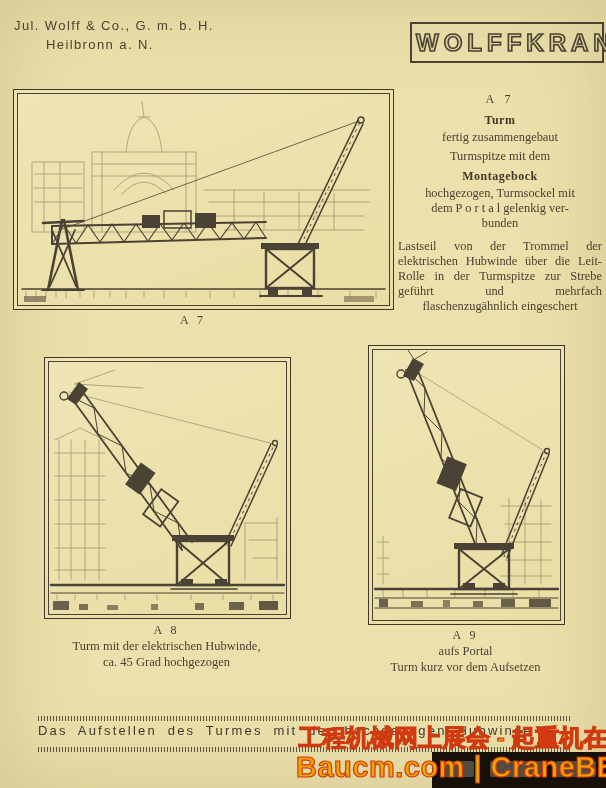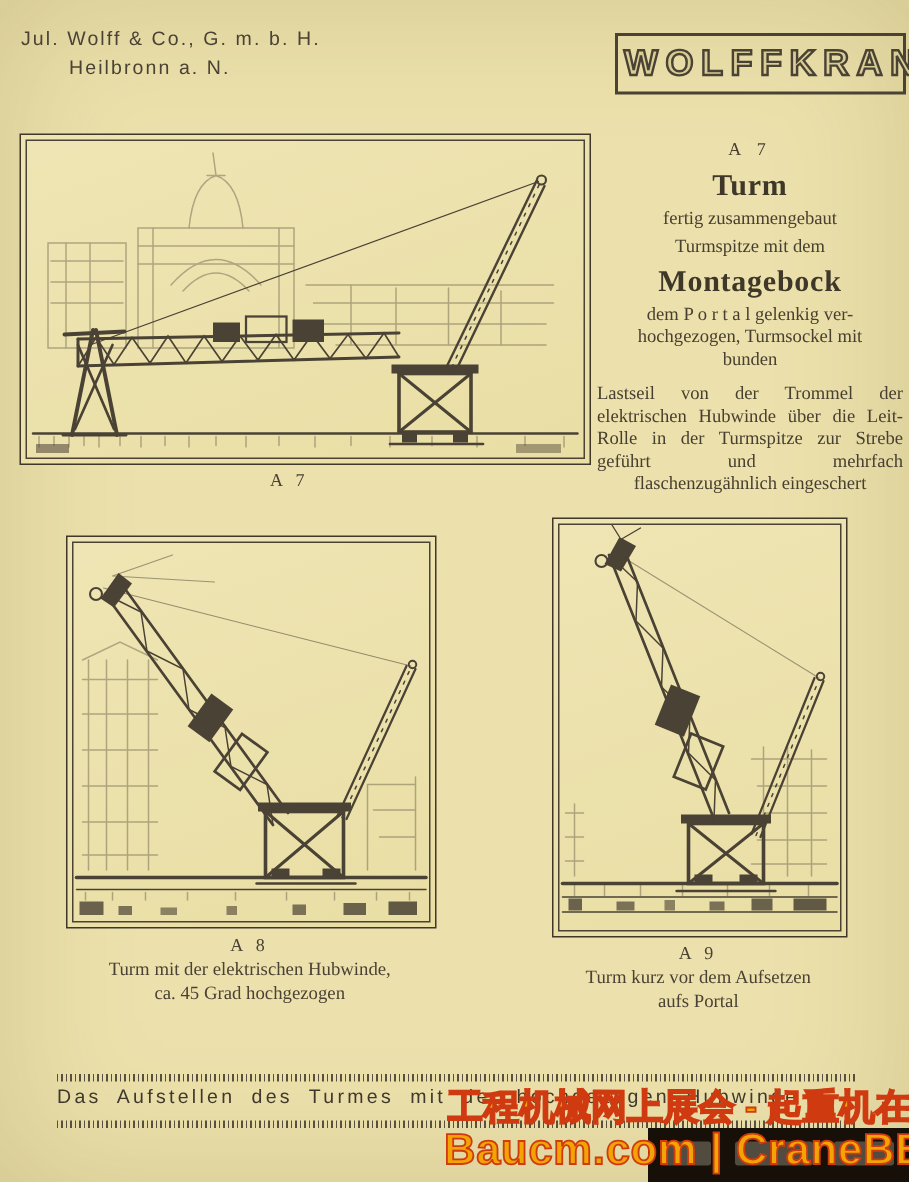--- a/index.html
+++ b/index.html
@@ -29,21 +29,21 @@
   .ink{stroke:#4a4234;fill:none;stroke-linecap:round;}
   .fillink{fill:#4a4234;stroke:none;}
   .faint{opacity:.38;}
 
   .figlabel{position:absolute;font-size:12px;letter-spacing:3px;color:#4a4234;text-align:center;}
   .figcap{position:absolute;font-size:12.5px;color:#4a4234;text-align:center;line-height:16px;}
 
   
   .desc{position:absolute;left:398px;top:92px;width:204px;text-align:center;color:#473f30;}
   .desc .ref{font-size:12px;letter-spacing:4px;margin-bottom:6px;}
-  .desc h3{font-size:20px;font-weight:bold;margin:5px 0 2px 0;letter-spacing:.5px;color:#3f3829;}
+  .desc h3{font-size:12px;font-weight:bold;margin:5px 0 2px 0;letter-spacing:.5px;color:#3f3829;}
   .desc .bl{font-size:12.4px;line-height:15px;}
   .desc .para{font-size:12.4px;line-height:15px;margin-top:8px;text-align:justify;text-align-last:center;}
 
   
   .hatch{position:absolute;left:38px;width:532px;height:5px;
     background:repeating-linear-gradient(90deg,#57503e 0,#57503e 1px,rgba(0,0,0,0) 1px,rgba(0,0,0,0) 3px);}
   .footline{position:absolute;left:38px;top:723px;width:532px;overflow:hidden;white-space:nowrap;
     font-size:13px;letter-spacing:2.2px;word-spacing:5px;color:#3f382c;}
 
   
@@ -134,22 +134,22 @@
     </svg>
   </div>
   <div class="figlabel" style="left:13px;top:313px;width:360px;">A 7</div>
 
   <div class="desc">
     <div class="ref">A 7</div>
     <h3>Turm</h3>
     <div class="bl">fertig zusammengebaut</div>
     <div class="bl" style="margin-top:4px;">Turmspitze mit dem</div>
     <h3>Montagebock</h3>
+    <div class="bl">hochgezogen, Turmsockel mit</div>
     <div class="bl">dem  P o r t a l  gelenkig ver-</div>
-    <div class="bl">hochgezogen, Turmsockel mit</div>
     <div class="bl">bunden</div>
     <div class="para">Lastseil von der Trommel der elektrischen Hubwinde über die Leit-Rolle in der Turmspitze zur Strebe geführt und mehrfach flaschenzugähnlich eingeschert</div>
   </div>
 
   <div class="frame" style="left:44px;top:357px;width:245px;height:260px;">
     <svg width="245" height="260" viewBox="0 0 245 260">
       <rect x="3.5" y="3.5" width="238" height="253" class="ink" stroke-width="1"></rect>
       <g class="ink faint" stroke-width="1">
         <path d="M10,95 h50 M10,118 h50 M10,142 h50 M10,166 h50 M10,190 h50 M10,212 h50"></path>
         <path d="M14,82 v140 M26,82 v140 M40,82 v140 M54,82 v140"></path>
@@ -245,22 +245,22 @@
         <line x1="138" y1="212" x2="180" y2="108" class="ink" stroke-width="1.5"></line>
         <line x1="132" y1="210" x2="174" y2="106" class="ink" stroke-width="1.5"></line>
         <line x1="135" y1="211" x2="177" y2="107" class="ink" stroke-width="1" stroke-dasharray="2 5"></line>
         <circle cx="178" cy="105" r="2.5" class="ink" stroke-width="1.3"></circle>
       </g>
       <line x1="44" y1="24" x2="177" y2="106" class="ink" stroke-width=".7" opacity=".5"></line>
     </svg>
   </div>
   <div class="figlabel" style="left:368px;top:628px;width:195px;">A 9</div>
   <div class="figcap" style="left:348px;top:643px;width:235px;">
+    <div>aufs Portal</div>
     <div>Turm kurz vor dem Aufsetzen</div>
-    <div>aufs Portal</div>
   </div>
 
   <div class="hatch" style="top:716px;"></div>
   <div class="footline sans">Das Aufstellen des Turmes mit der hochgezogen Hubwinde</div>
   <div class="hatch" style="top:747px;"></div>
 
   <div class="darkband">
     <i style="left:8px;width:34px;"></i>
     <i style="left:58px;width:52px;"></i>
     <i style="left:124px;width:40px;"></i>

